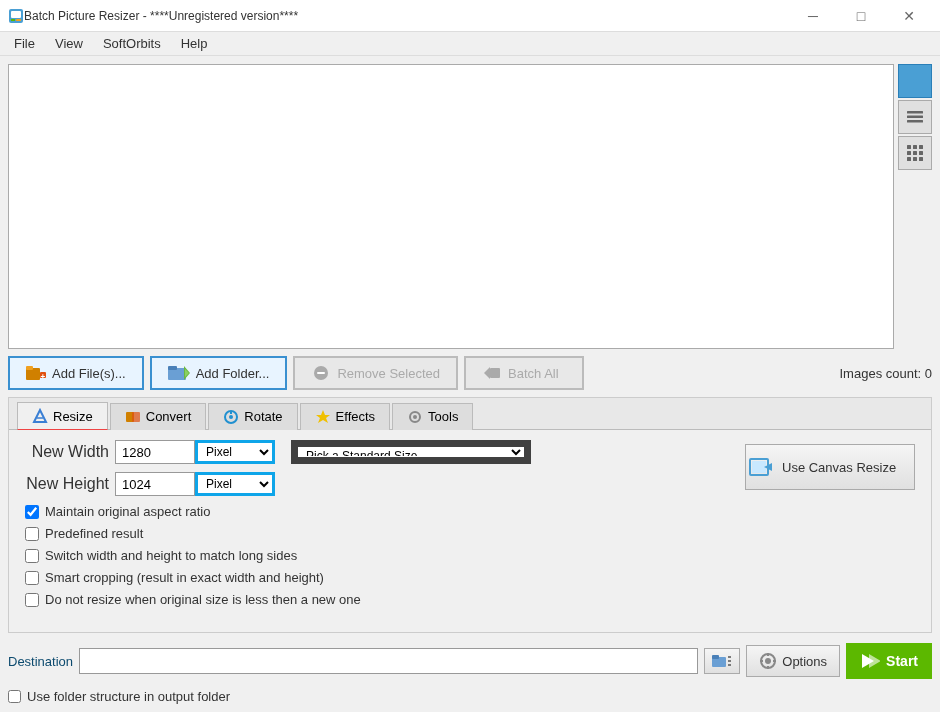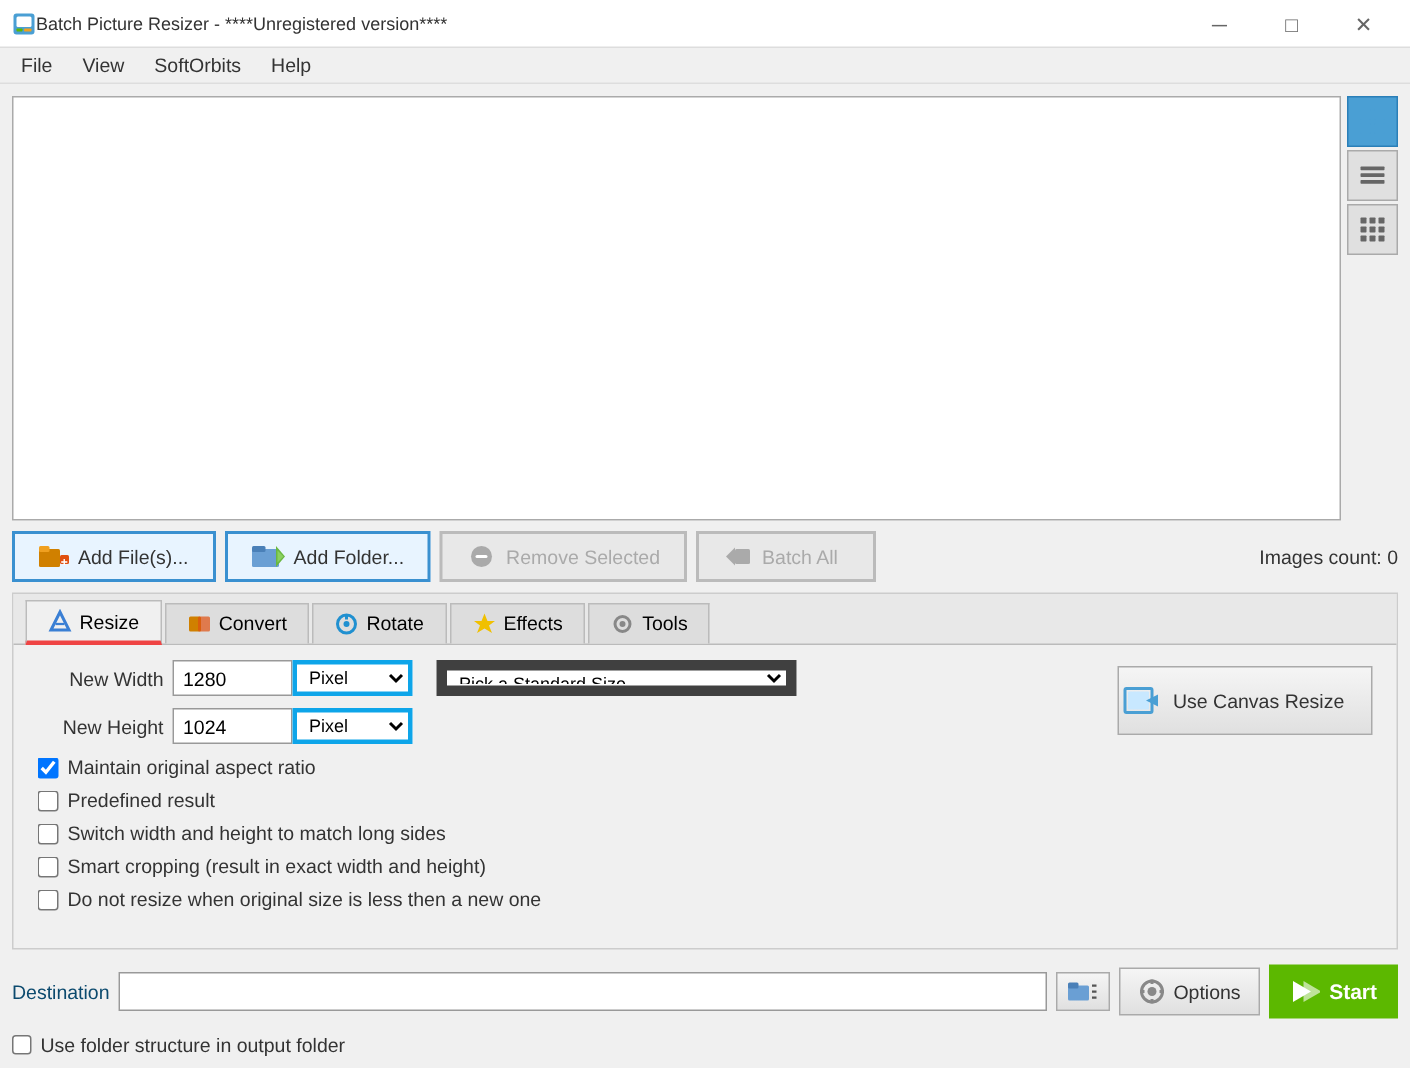--- a/index.html
+++ b/index.html
@@ -162,40 +162,40 @@
       cursor: pointer;
       display: flex;
       align-items: center;
       gap: 5px;
       font-size: 13px;
       margin-bottom: -1px;
       position: relative;
     }
     .tab.active {
       background: #f0f0f0;
-      border-bottom: 3px solid #ef4444;
+      border-bottom: 1px solid #ef4444;
       z-index: 1;
     }
 
     
     .tab-content {
       padding: 10px 16px;
     }
 
     
     .form-row {
       display: flex;
       align-items: center;
       margin-bottom: 8px;
     }
     .form-label {
       width: 90px;
       text-align: right;
       padding-right: 6px;
-      font-size: 13px;
+      font-size: 16px;
       color: #333;
     }
     .form-input {
       width: 80px;
       height: 24px;
       border: 1px solid #999;
       padding: 2px 6px;
       font-size: 13px;
       background: #fff;
     }

